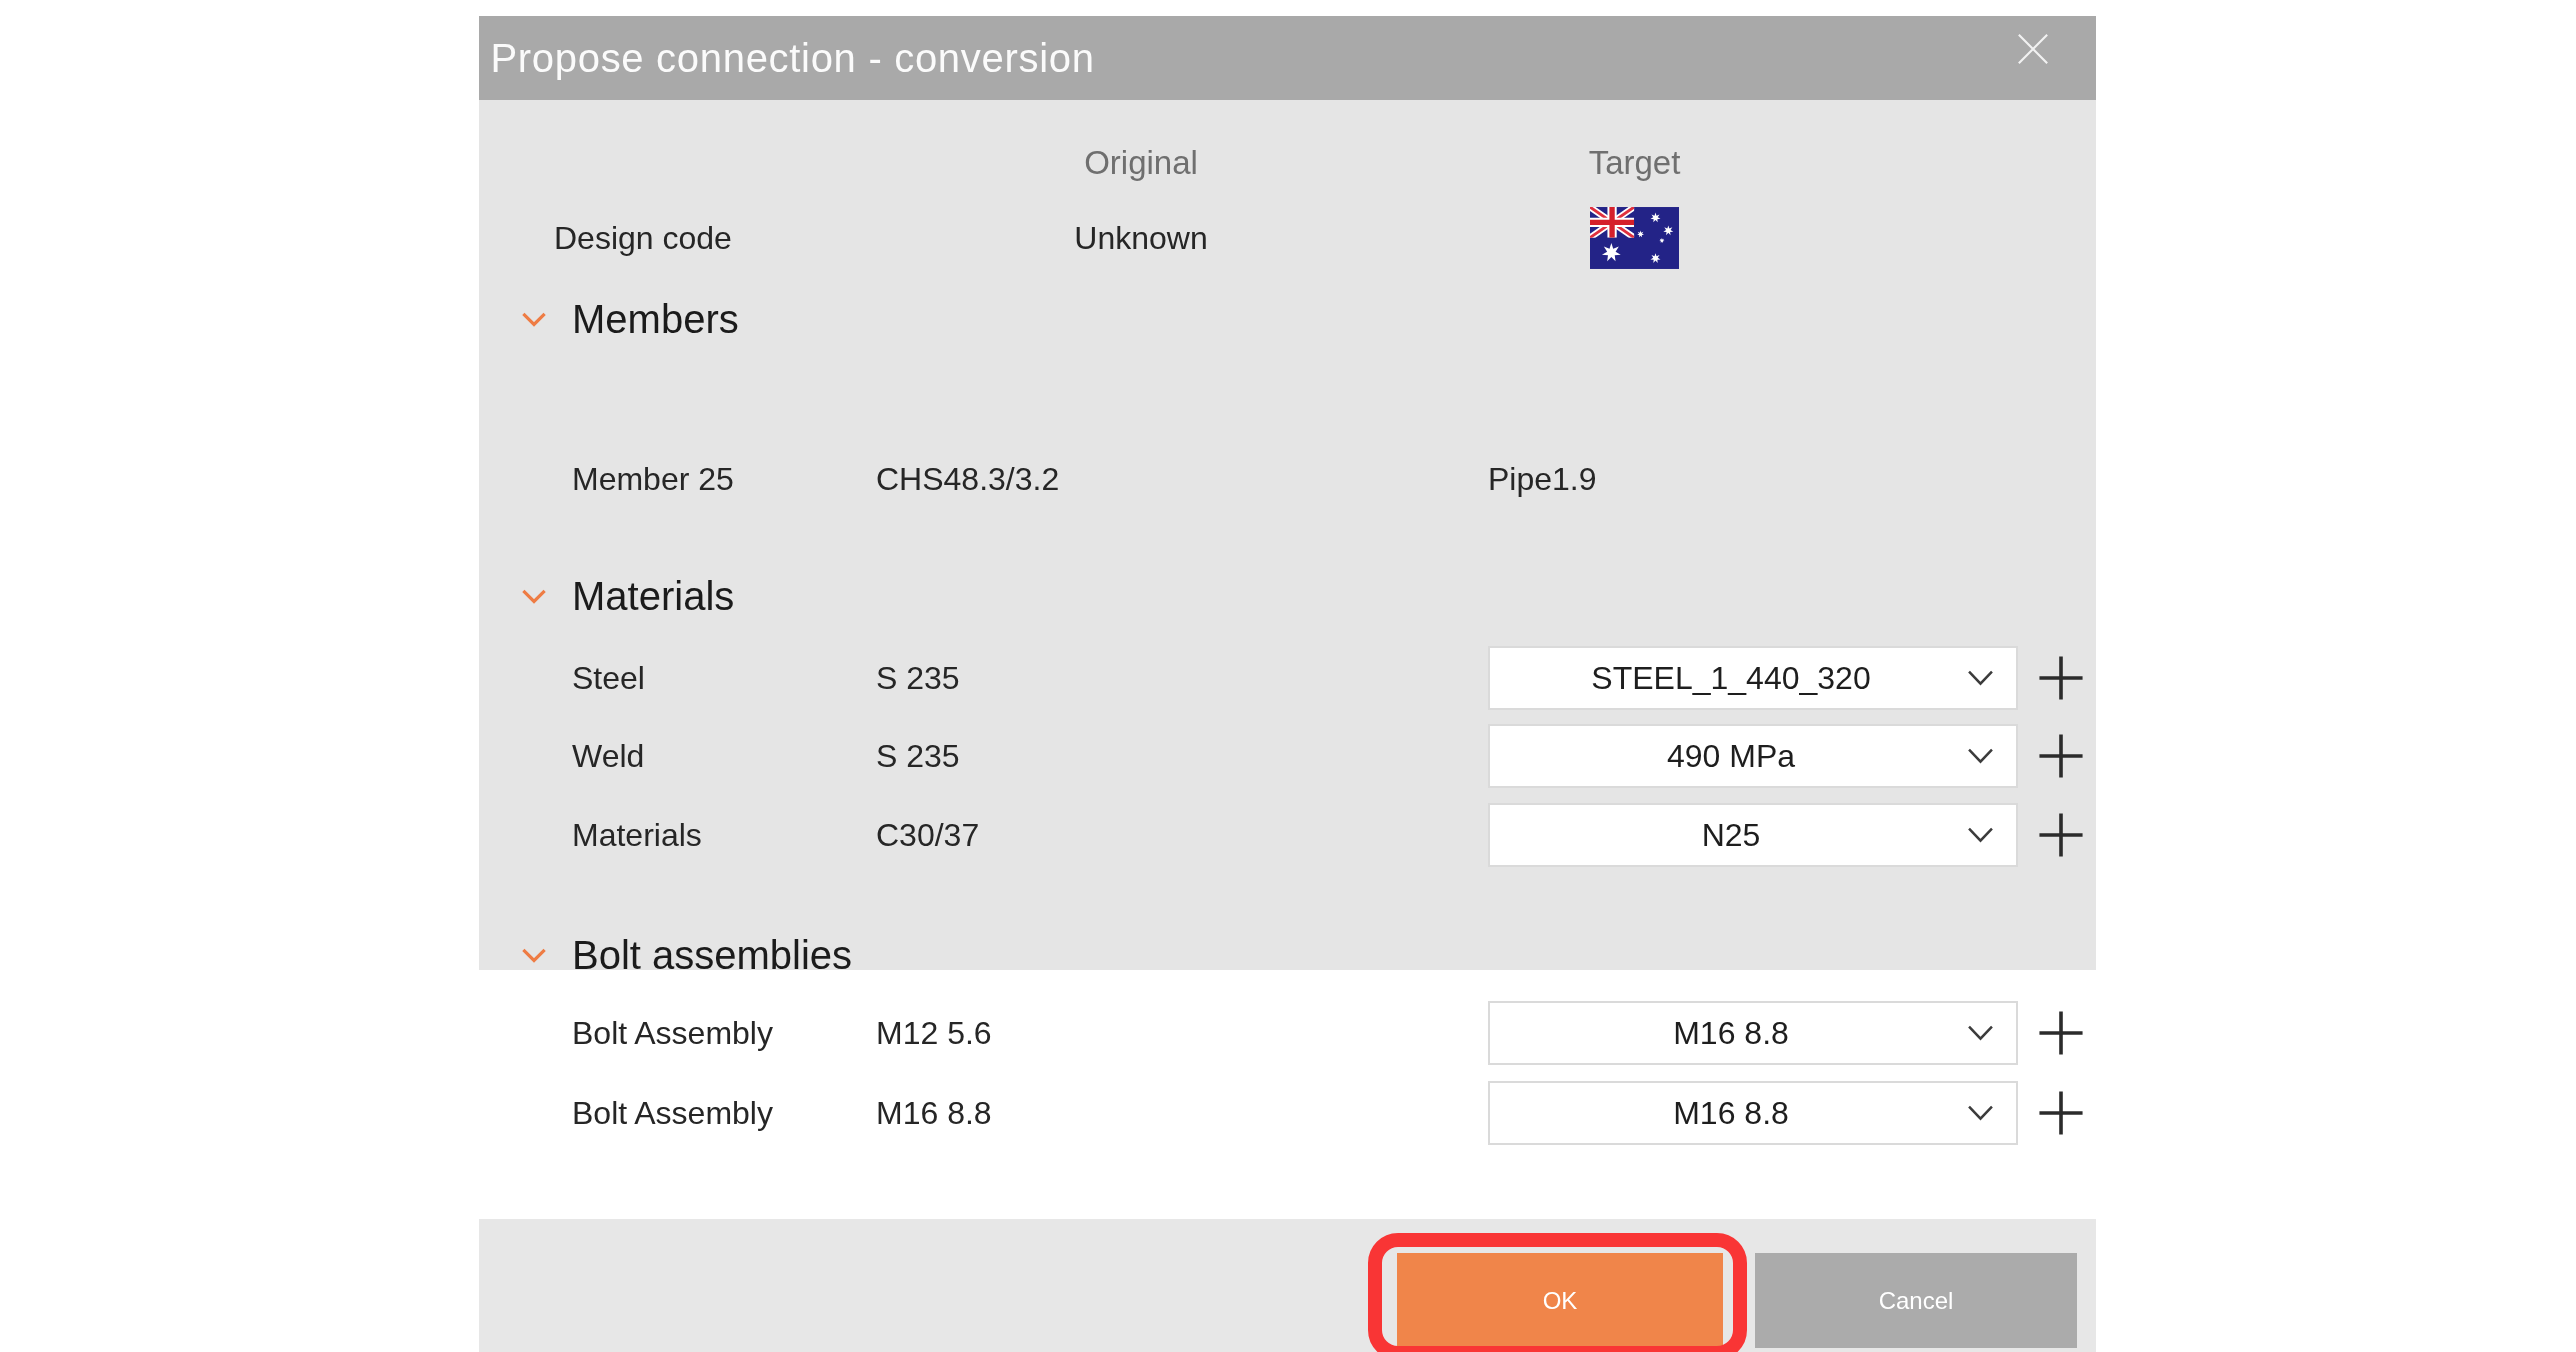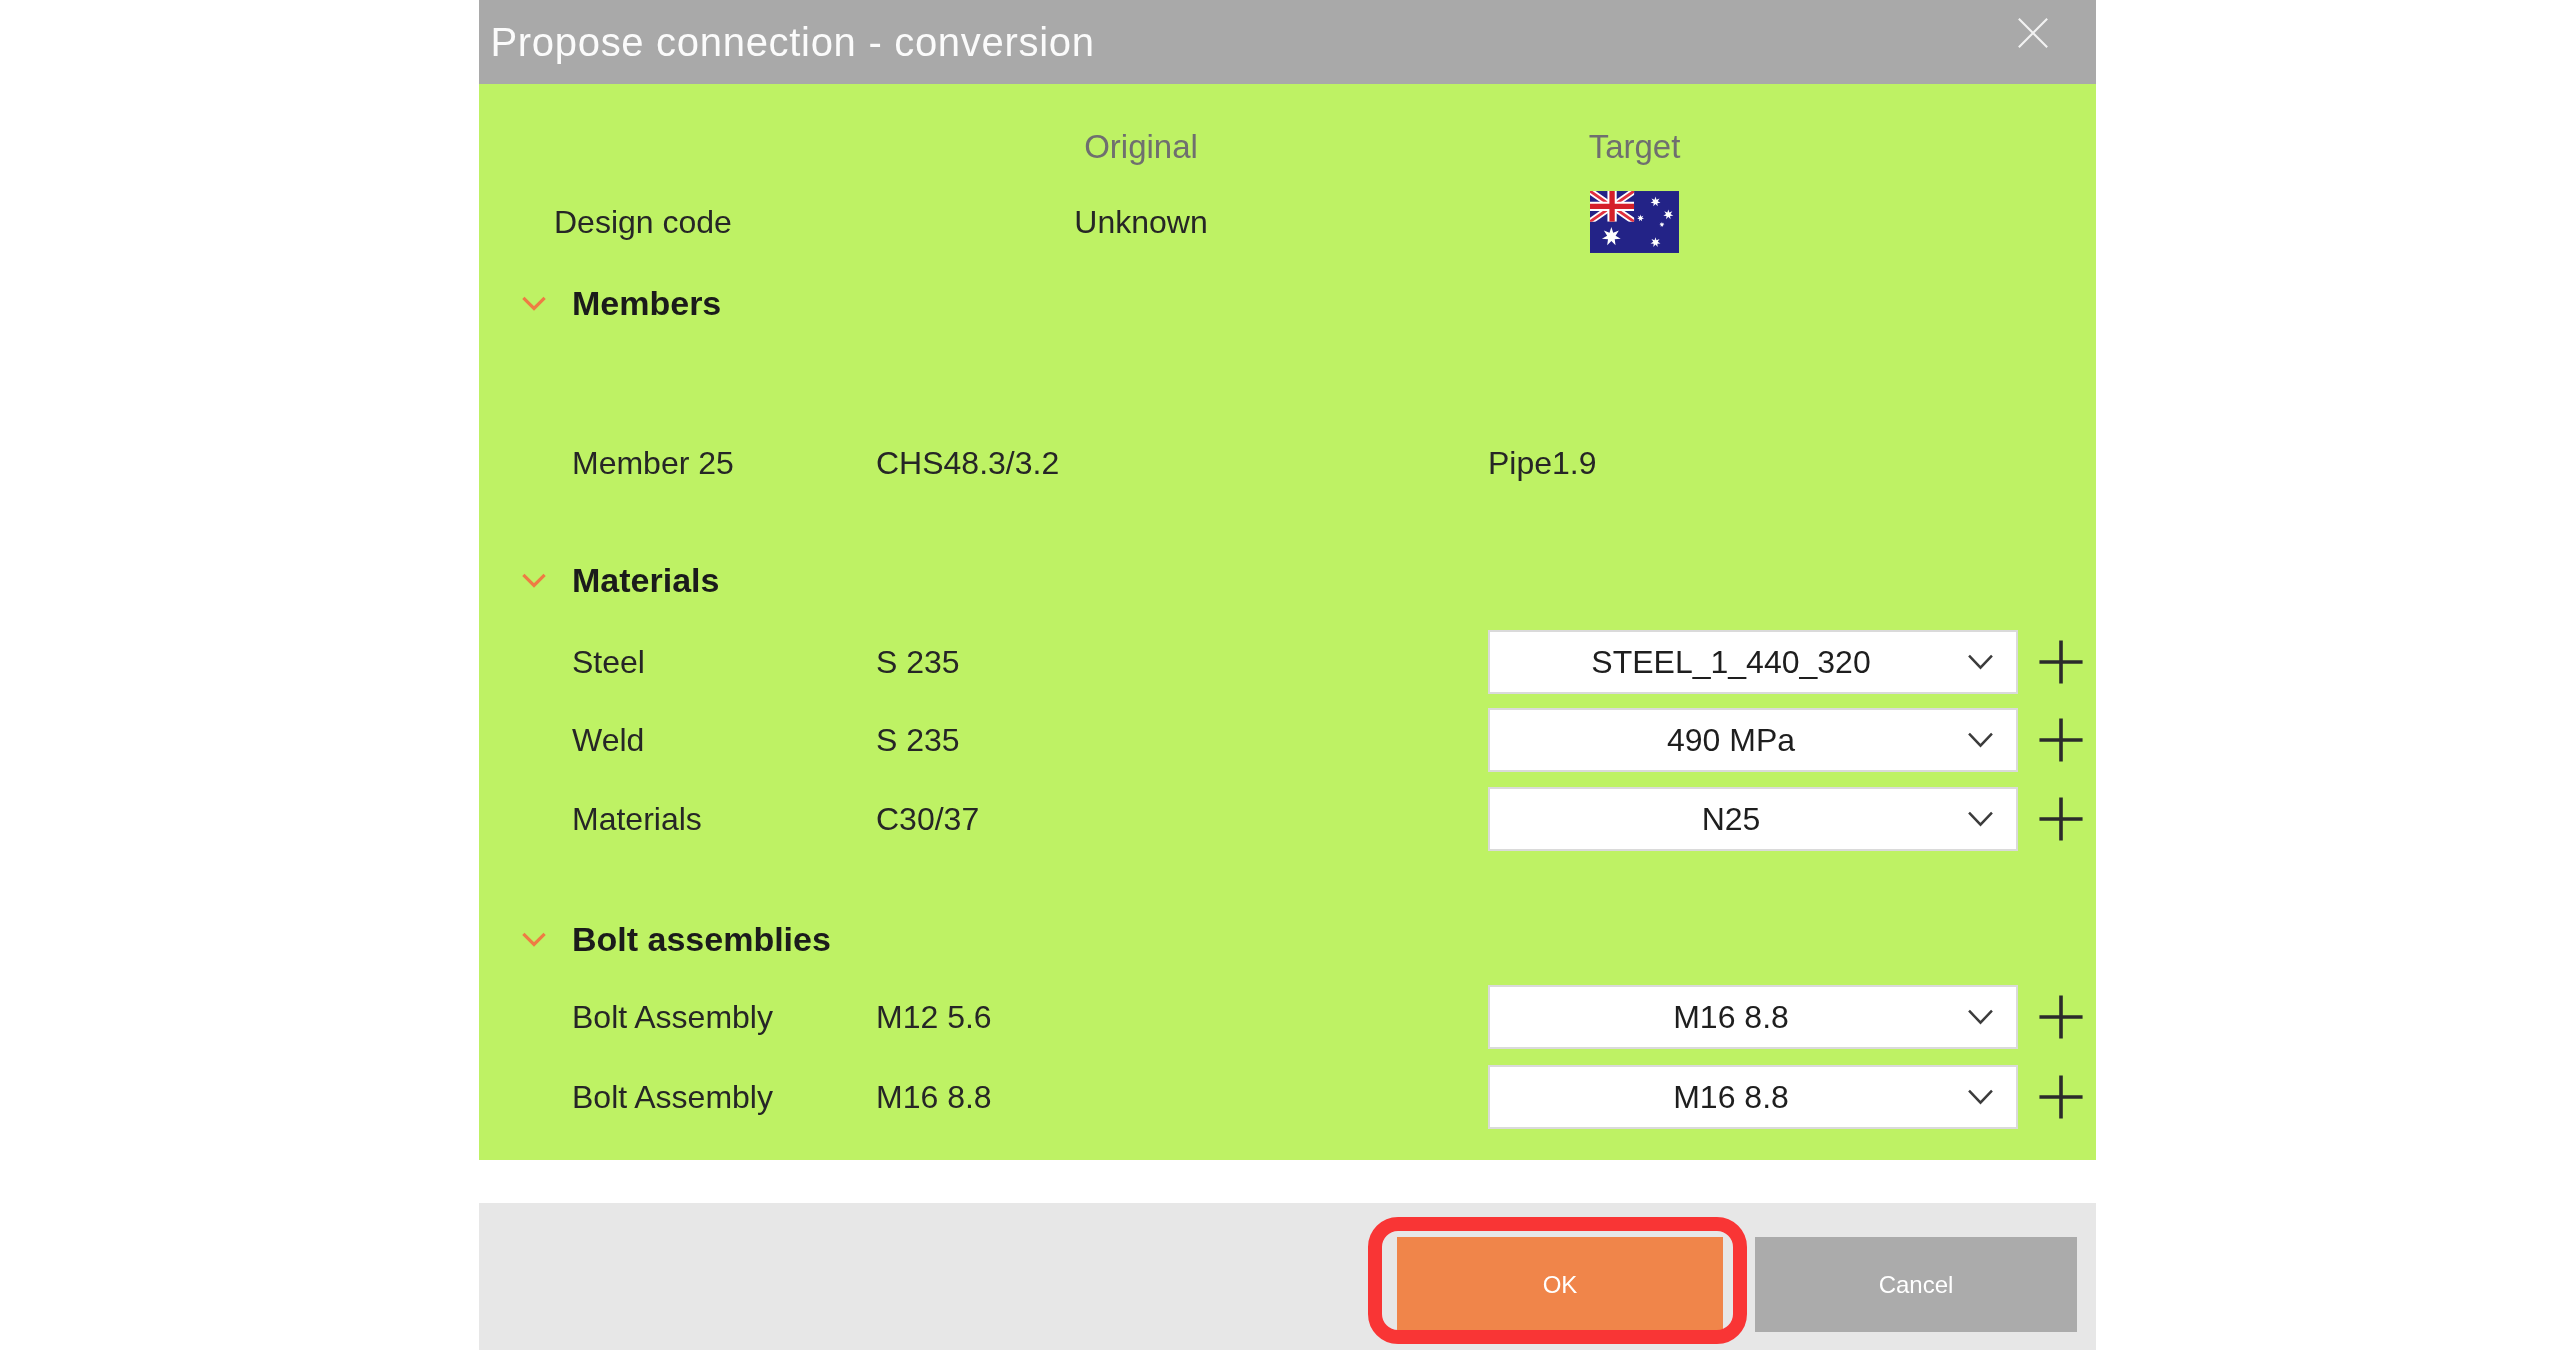--- a/index.html
+++ b/index.html
@@ -1,21 +1,21 @@
 <!DOCTYPE html>
 <html style="font-size:11.4px"><head>
 <meta charset="utf-8">
 <style>
   html,body{margin:0;padding:0;}
   body{
     width:2576px;height:1352px;background:#ffffff;overflow:hidden;position:relative;
     font-family:"Liberation Sans", sans-serif;color:#262626;
     -webkit-font-smoothing:antialiased;
   }
-  .dialog{position:absolute;left:479px;top:0;width:1617px;height:1160px;background:#bef264;}
+  .dialog{position:absolute;left:479px;top:16px;width:1617px;height:954px;background:#e5e5e5;}
 
   
   .titlebar{
     position:absolute;left:0;top:0;right:0;height:84px;background:#a9a9a9;
     display:flex;align-items:center;padding-left:11.4px;box-sizing:border-box;
   }
   .titlebar .title{
     color:#fbfbfb;font-size:40px;font-weight:300;letter-spacing:0.7px;
     white-space:nowrap;
   }
@@ -33,21 +33,21 @@
   .h62{height:44px;} .h90{height:64px;}
   .cell-label{font-size:32px;color:#262626;}
   .cell-orig{font-size:32px;color:#262626;}
   .cell-target{font-size:32px;color:#262626;}
   .col-head{font-size:33px;color:#6f6f6f;}
   .center740{width:530px;text-align:center;}
   .center410{width:293px;text-align:center;display:flex;justify-content:center;}
   .shift-design{margin-left:-18px;}
 
   .section-chevron{padding-left:42px;display:flex;align-items:center;}
-  .section-title{font-size:34px;font-weight:700;color:#1b1b1b;}
+  .section-title{font-size:40px;font-weight:400;color:#1b1b1b;}
 
   .member-link{
     text-decoration:underline;text-decoration-thickness:2.9px;text-underline-offset:8.6px;
     cursor:pointer;color:#262626;
   }
 
   
   .target-combo{display:flex;align-items:center;}
   .select{
     width:530px;height:64px;box-sizing:border-box;background:#ffffff;

